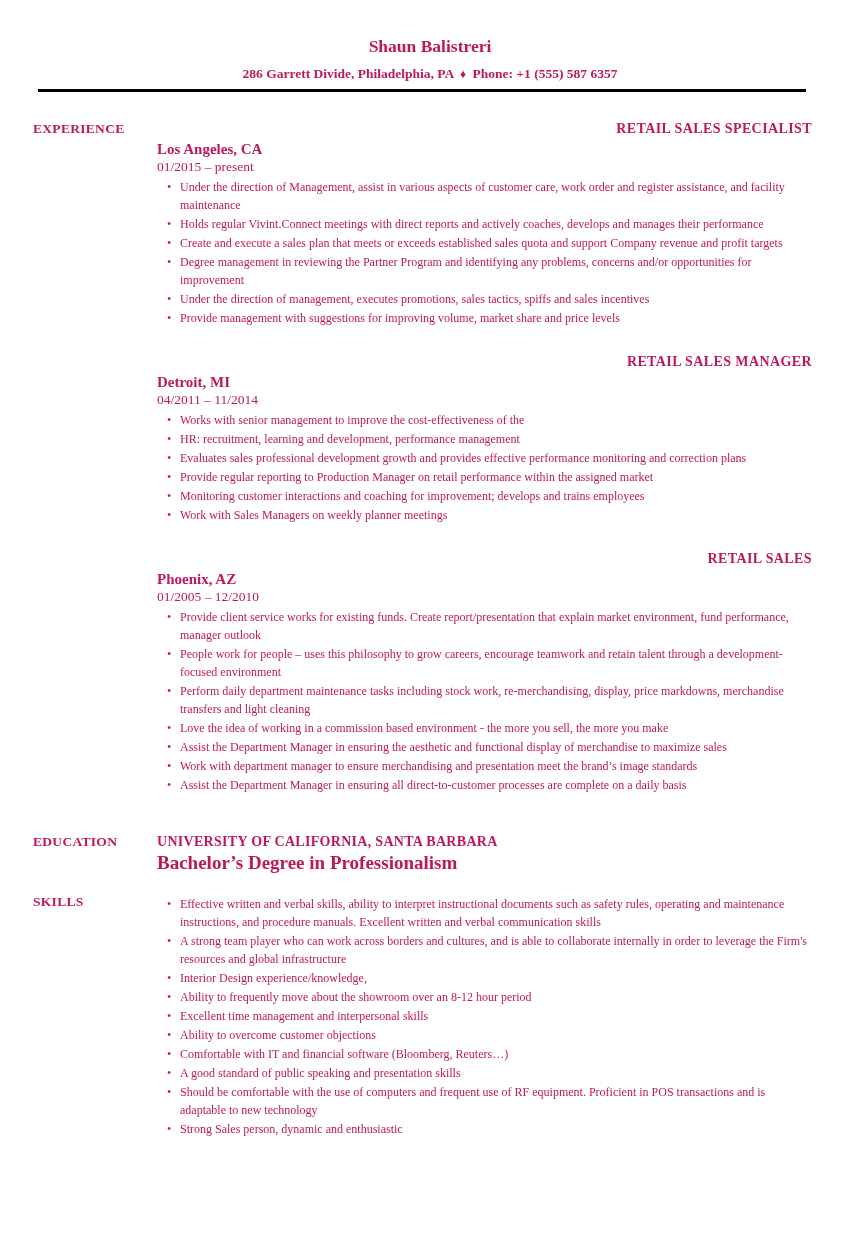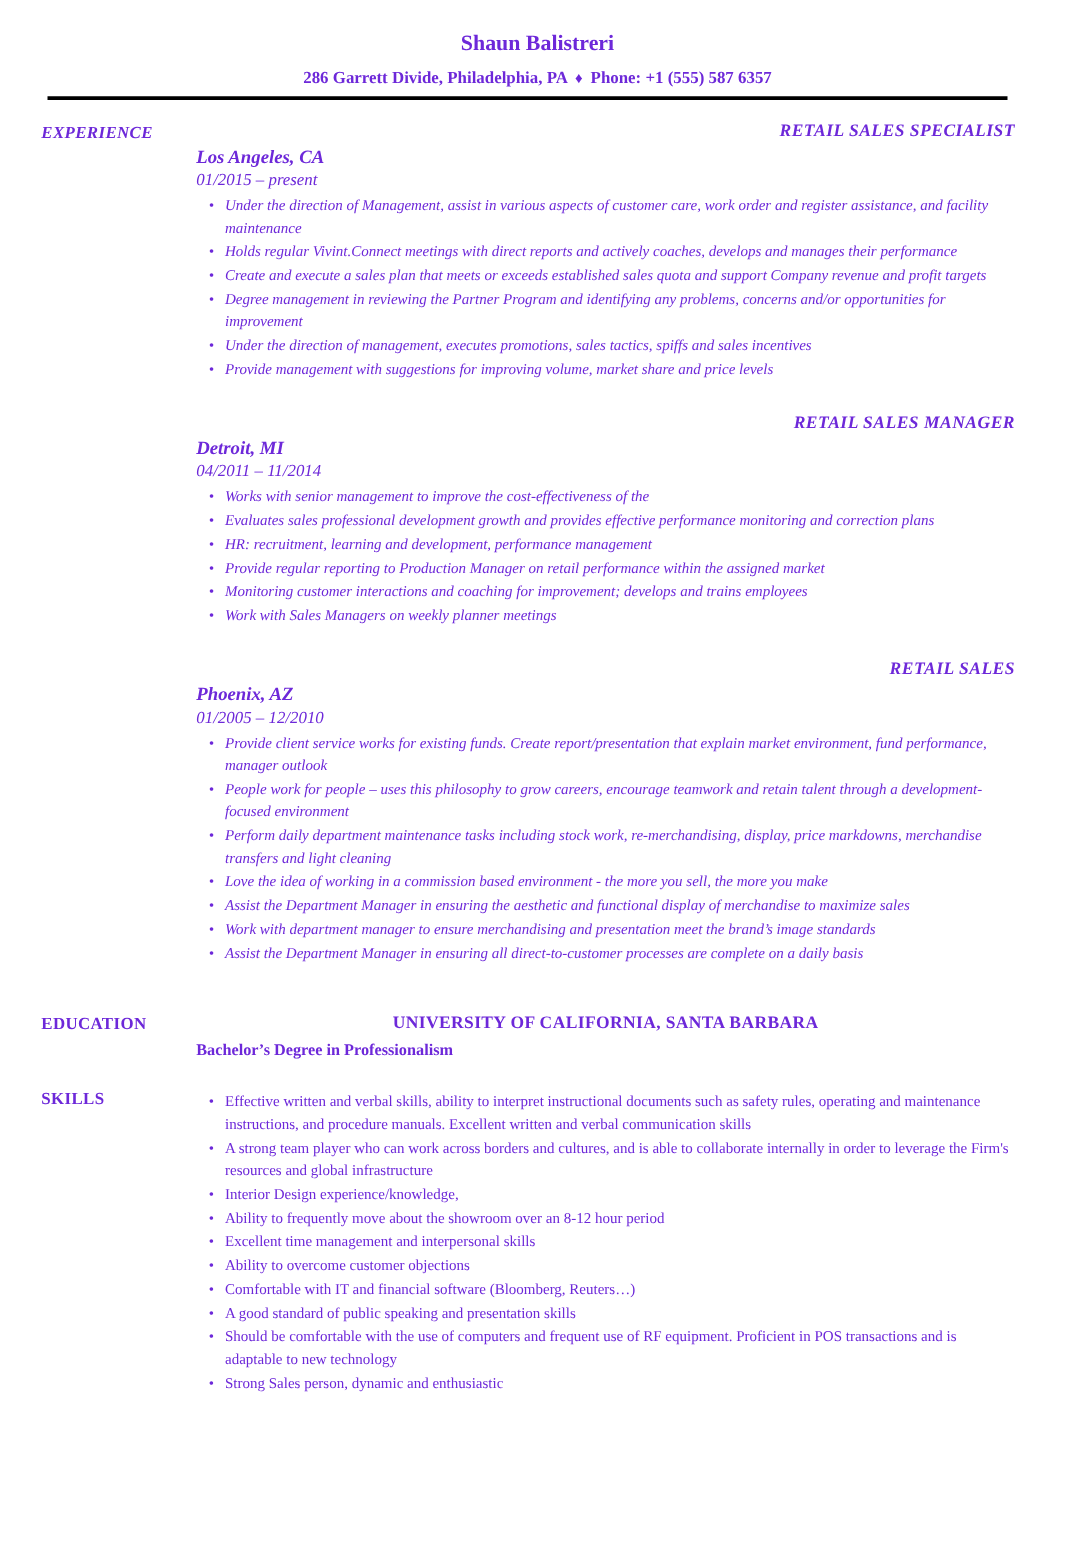--- a/index.html
+++ b/index.html
@@ -1,23 +1,23 @@
 <!DOCTYPE html>
 <html><head>
 <meta charset="utf-8">
 <style>
   html, body { margin: 0; padding: 0; background: #ffffff; }
   .page {
     width: 860px;
     height: 1240px;
     box-sizing: border-box;
     background: #ffffff;
-    color: #6d28d9;
+    color: #be185d;
     font-family: "Liberation Serif", "DejaVu Serif", serif;
-    padding-top: 24px;
+    padding-top: 36px;
     overflow: hidden;
   }
   
   .hdr-name {
     margin: 0;
     text-align: center;
     font-size: 17.5px;
     font-weight: bold;
     line-height: 20px;
   }
@@ -35,21 +35,21 @@
     background: #000;
     margin: 7px 54px 0 38px;
   }
   
   .row {
     display: flex;
     padding-left: 33px;
     padding-right: 48px;
     box-sizing: border-box;
   }
-  .row.experience { margin-top: 17px; font-style: italic; }
+  .row.experience { margin-top: 28px; }
   .row.education  { margin-top: 38px; }
   .row.skills     { margin-top: 21px; }
   .sec-label {
     width: 124px;
     flex-shrink: 0;
     font-weight: bold;
     font-size: 13.5px;
     letter-spacing: 0.3px;
     padding-top: 1px;
   }
@@ -92,25 +92,24 @@
     left: -13px;
     top: 0;
   }
   
   .edu-school {
     margin: 0;
     font-size: 14px;
     font-weight: bold;
     letter-spacing: 0.3px;
     line-height: 18px;
-    text-align: center;
   }
   .edu-degree {
     font-weight: bold;
-    font-size: 13px;
+    font-size: 19px;
     line-height: 18px;
     margin-top: 3px;
   }
 </style>
 </head>
 <body>
 
 <div class="page">
 
   <header>
@@ -140,22 +139,22 @@
           <li>Provide management with suggestions for improving volume, market share and price levels</li>
         </ul>
       </article>
 
       <article class="job">
         <h2 class="job-title">RETAIL SALES MANAGER</h2>
         <div class="job-loc">Detroit, MI</div>
         <div class="job-dates">04/2011 – 11/2014</div>
         <ul class="bullets">
           <li>Works with senior management to improve the cost-effectiveness of the</li>
+          <li>HR: recruitment, learning and development, performance management</li>
           <li>Evaluates sales professional development growth and provides effective performance monitoring and correction plans</li>
-          <li>HR: recruitment, learning and development, performance management</li>
           <li>Provide regular reporting to Production Manager on retail performance within the assigned market</li>
           <li>Monitoring customer interactions and coaching for improvement; develops and trains employees</li>
           <li>Work with Sales Managers on weekly planner meetings</li>
         </ul>
       </article>
 
       <article class="job">
         <h2 class="job-title">RETAIL SALES</h2>
         <div class="job-loc">Phoenix, AZ</div>
         <div class="job-dates">01/2005 – 12/2010</div>

